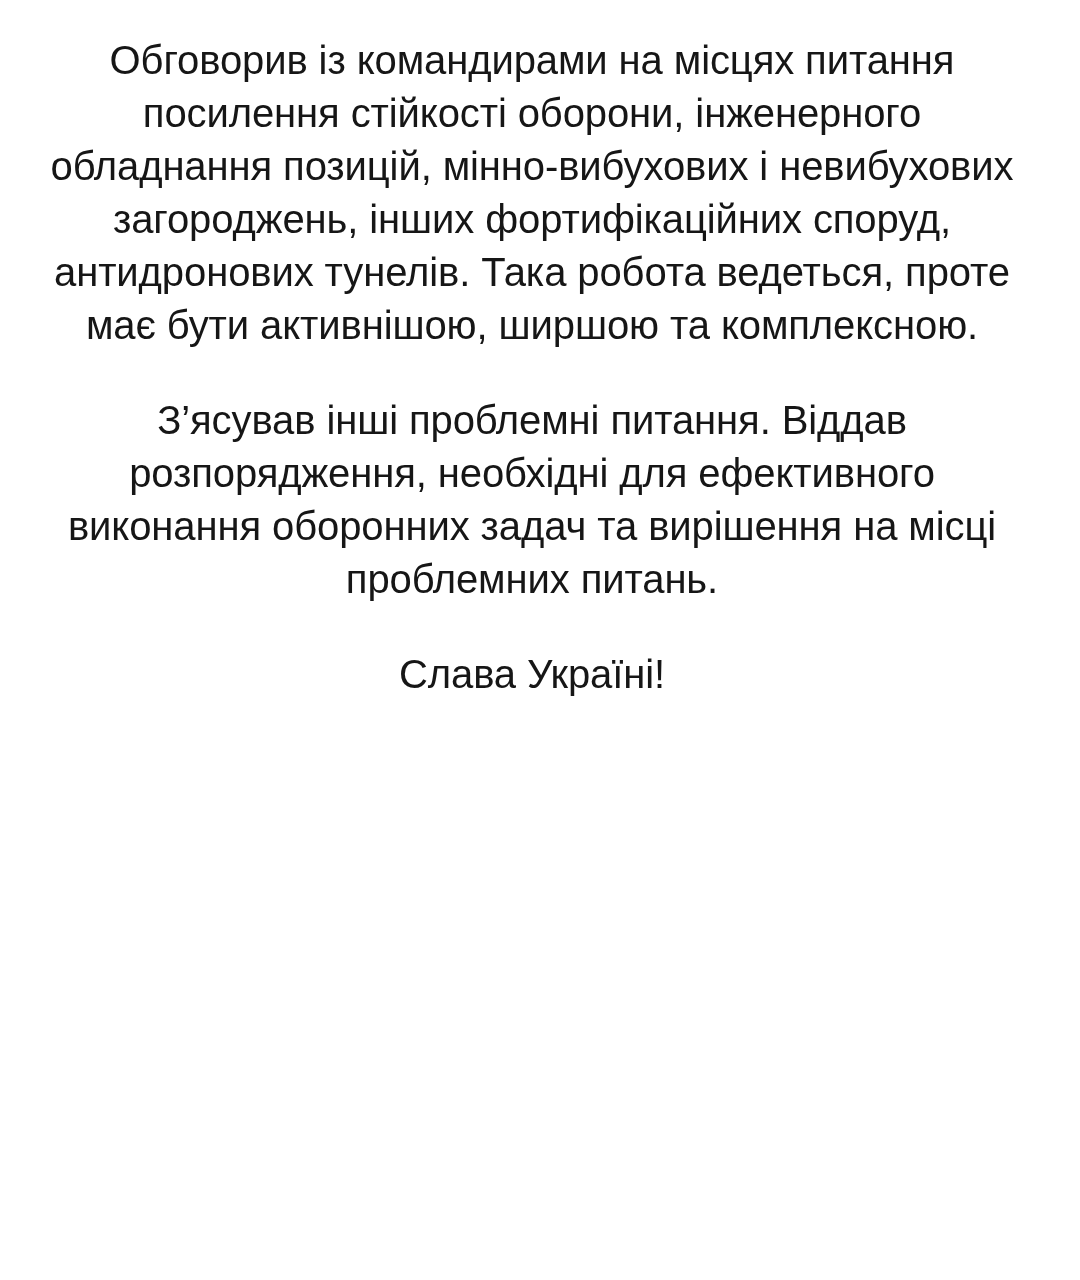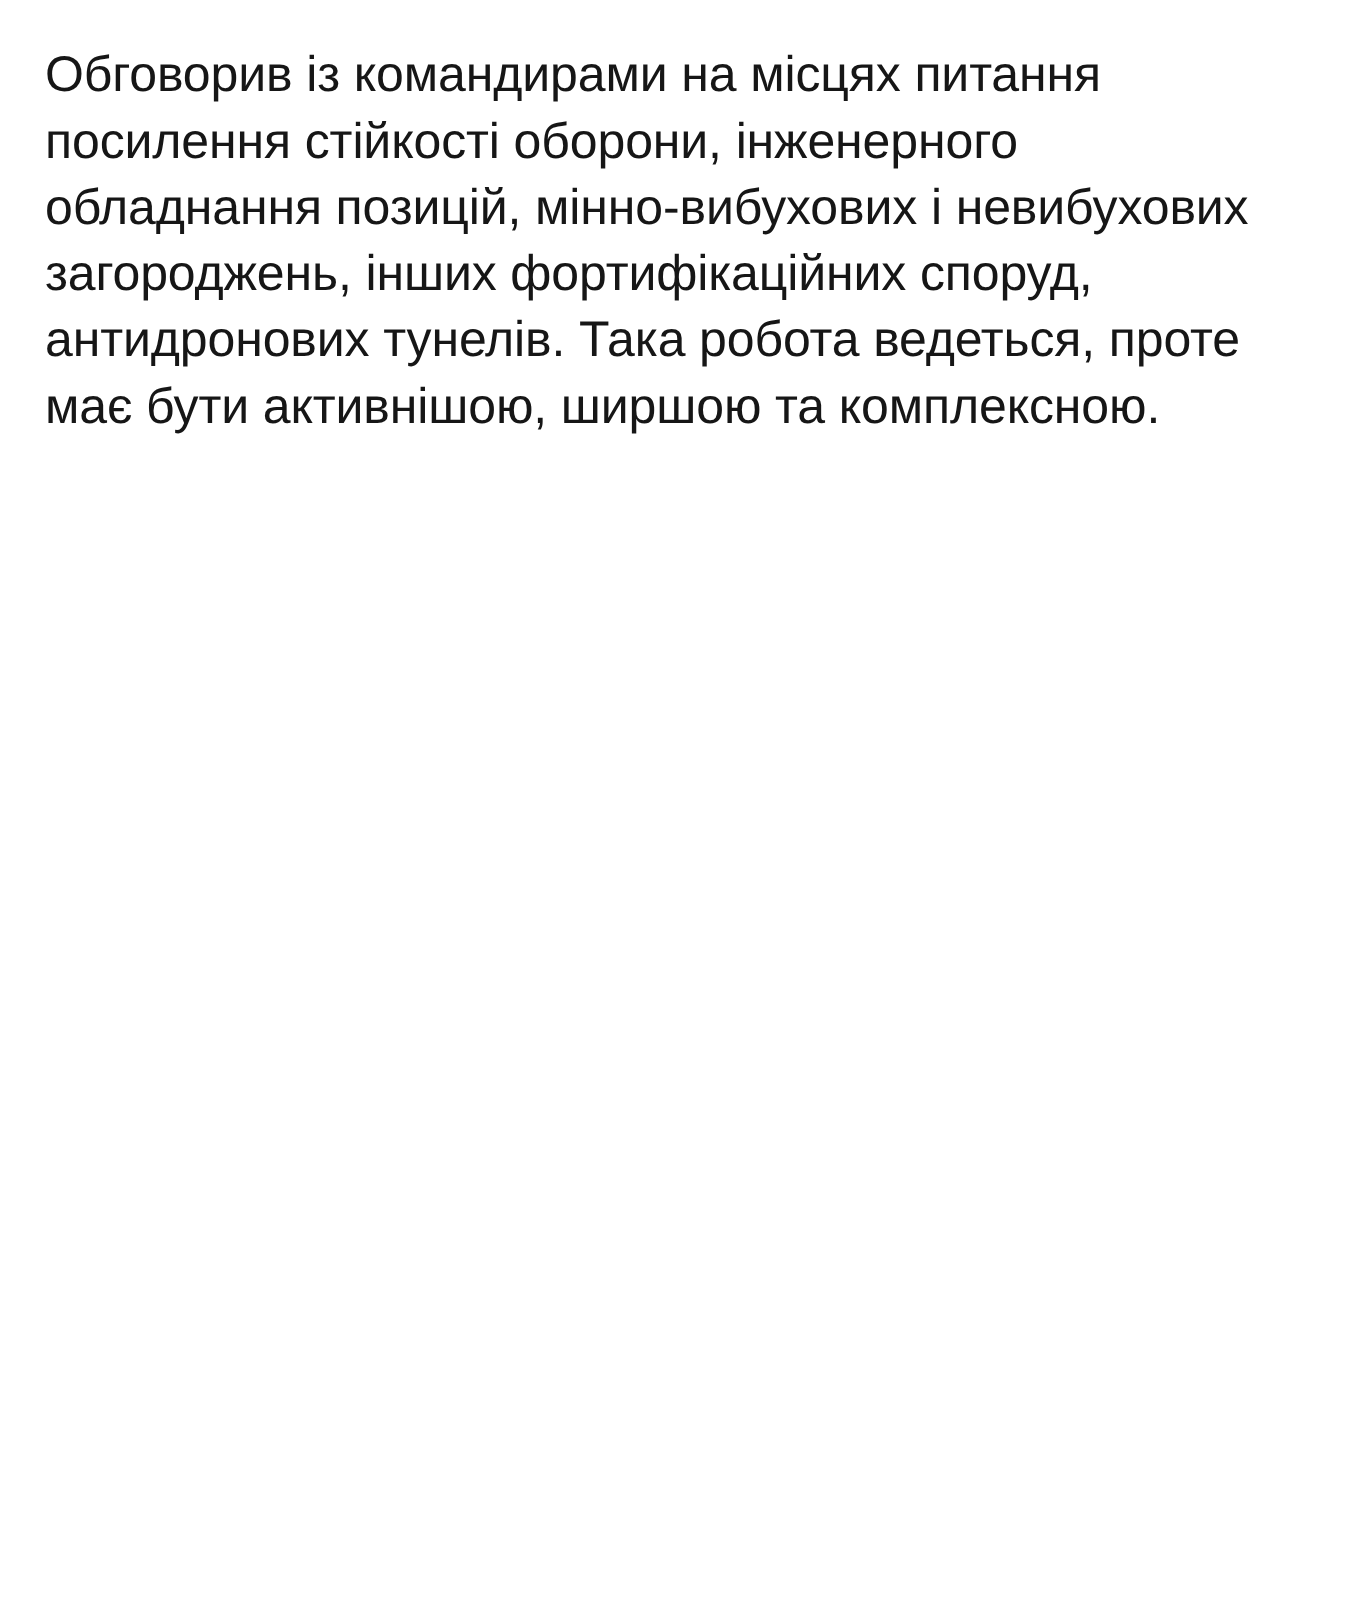--- a/index.html
+++ b/index.html
@@ -25,25 +25,28 @@
     font-size: 40px;
     line-height: 1.325;
     font-weight: 400;
     letter-spacing: -0.1px;
     color: #161616;
     word-wrap: break-word;
   }
   .paragraph {
     margin: 0 0 42px 0;
     white-space: pre-wrap;
+    text-align: center;
   }
   .paragraph:last-child {
     margin-bottom: 0;
   }
 </style>
 </head>
 <body>
 
 <div class="page">
   <div class="post-body">
     <p class="paragraph">Обговорив із командирами на місцях питання посилення стійкості оборони, інженерного обладнання позицій, мінно-вибухових і невибухових загороджень, інших фортифікаційних споруд, антидронових тунелів. Така робота ведеться, проте має бути активнішою, ширшою та комплексною.</p>
+    <p class="paragraph">З’ясував інші проблемні питання. Віддав розпорядження, необхідні для ефективного виконання оборонних задач та вирішення на місці проблемних питань.</p>
+    <p class="paragraph">Слава Україні!</p>
   </div>
 </div>
 
 </body></html>

